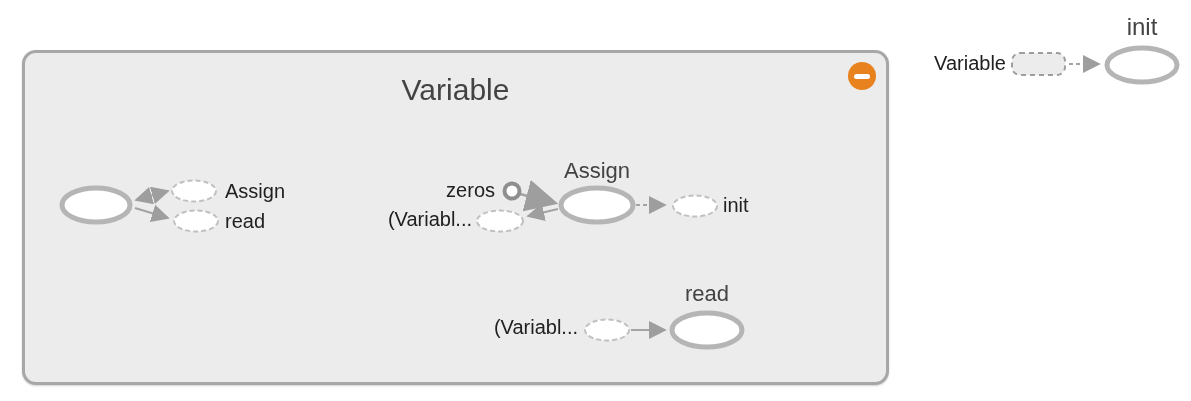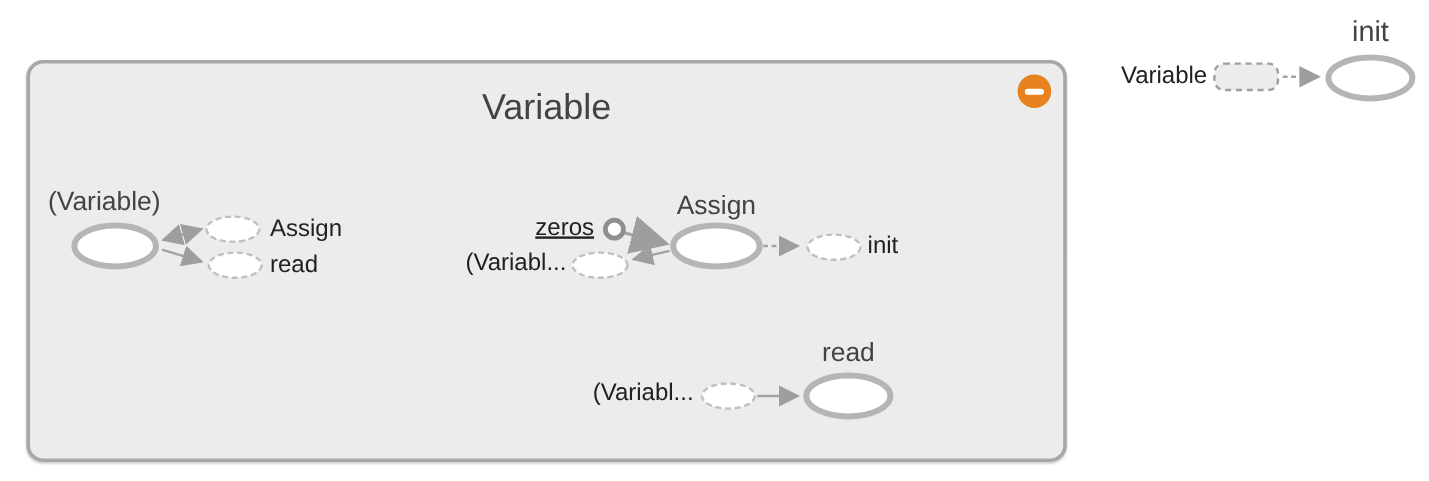--- a/index.html
+++ b/index.html
@@ -71,26 +71,25 @@
     <line x1="1069" y1="64" x2="1099" y2="64" stroke="#a3a3a3" stroke-width="2" stroke-dasharray="4,3" marker-end="url(#arrow-end)"></line>
     <rect x="1012" y="53" width="53" height="22" rx="8" fill="#ececec" stroke="#9e9e9e" stroke-width="2" stroke-dasharray="5,4"></rect>
     <ellipse cx="1142" cy="65" rx="35" ry="17" fill="#ffffff" stroke="#b5b5b5" stroke-width="5"></ellipse>
   </svg>
 
   <div class="lbl group-title">Variable</div>
   <div class="collapse-btn">
     <span class="bar"></span>
   </div>
 
-  <div class="lbl sub-title" style="left:40px;top:156px;">(Variable)</div>
   <div class="lbl anno" style="left:225px;top:180px;">Assign</div>
   <div class="lbl anno" style="left:225px;top:210px;">read</div>
 
   <div class="lbl sub-title" style="left:547px;top:159px;width:100px;text-align:center;">Assign</div>
-  <div class="lbl anno r" style="left:420px;top:179px;width:75px;text-decoration:underline;">zeros</div>
+  <div class="lbl anno r" style="left:420px;top:179px;width:75px;">zeros</div>
   <div class="lbl anno r" style="left:360px;top:208px;width:112px;">(Variabl...</div>
   <div class="lbl anno" style="left:723px;top:194px;">init</div>
 
   <div class="lbl sub-title" style="left:657px;top:282px;width:100px;text-align:center;">read</div>
   <div class="lbl anno r" style="left:466px;top:316px;width:112px;">(Variabl...</div>
 
   <div class="lbl sub-title" style="left:1092px;top:15px;width:100px;text-align:center;font-size:24px;">init</div>
   <div class="lbl anno r" style="left:920px;top:52px;width:86px;">Variable</div>
 
 </div>

